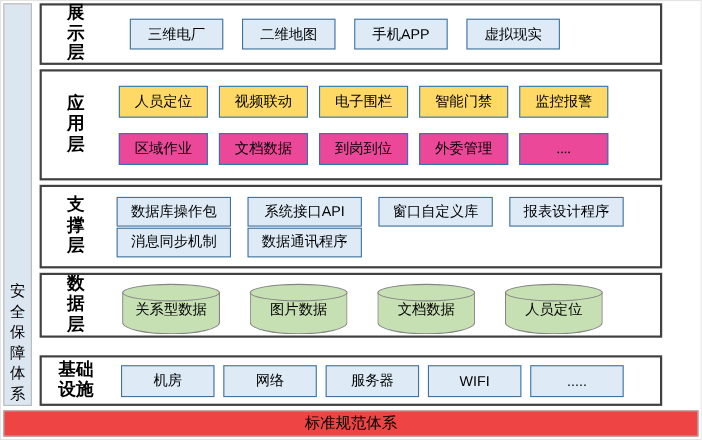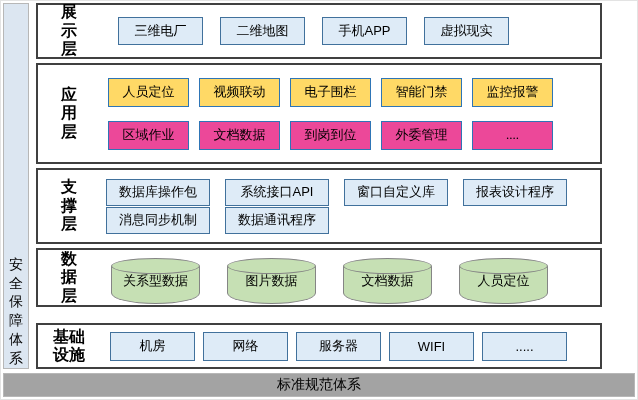--- a/index.html
+++ b/index.html
@@ -15,21 +15,21 @@
     display:flex;align-items:flex-end;justify-content:center;box-sizing:border-box;
   }
   .pillar.left{left:2px;}
   .pillar.right{left:605px;}
   .vtext{
     width:16px;line-height:1.35;font-size:14px;text-align:center;
     word-break:break-all;overflow-wrap:anywhere;
   }
   .bottombar{
     position:absolute;left:2px;top:372px;width:632px;height:24px;
-    background:#a3a3a3;border:1px solid #b7b7b7;box-sizing:border-box;
+    background:#ef4444;border:1px solid #b7b7b7;box-sizing:border-box;
     display:flex;align-items:center;justify-content:center;font-size:14px;
   }
   
   .panel{
     position:absolute;left:35px;width:566px;background:#fff;
     border:2px solid #404040;box-sizing:border-box;
   }
   .layer-display{top:2px;height:56px;}
   .layer-application{top:62px;height:101px;}
   .layer-support{top:167px;height:76px;}

